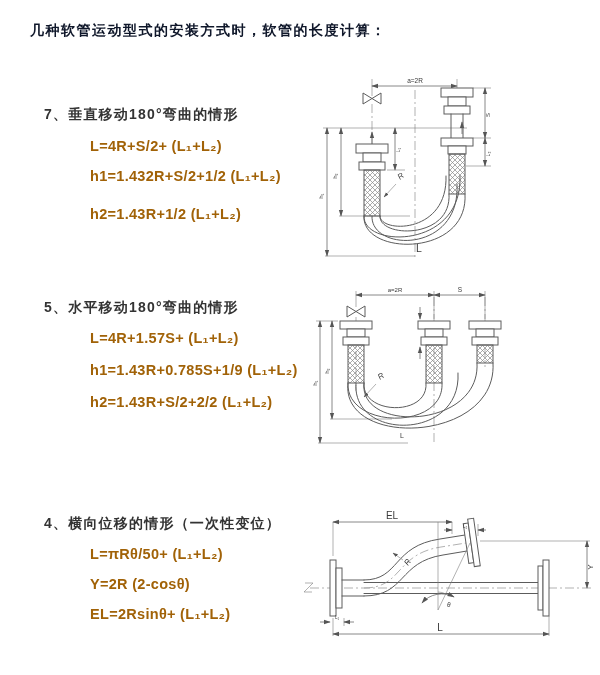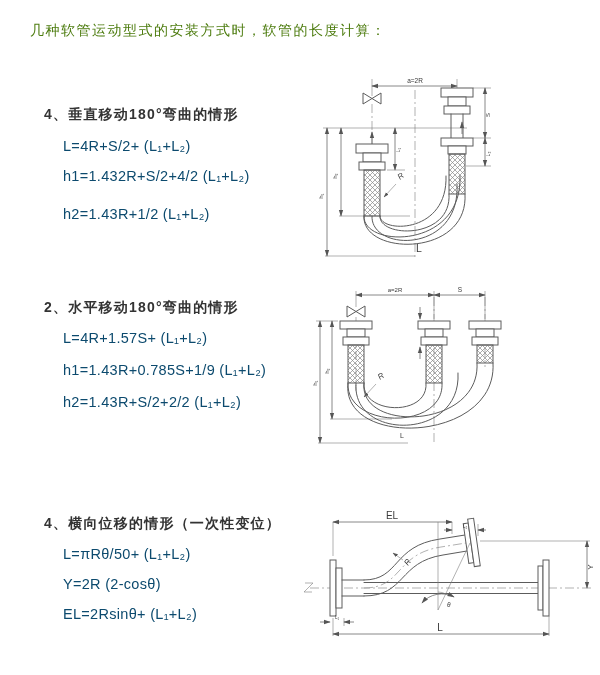--- a/index.html
+++ b/index.html
@@ -2,23 +2,23 @@
 <html><head>
 <meta charset="utf-8">
 <style>
   html,body{margin:0;padding:0;}
   body{
     width:600px;height:675px;position:relative;background:#ffffff;
     font-family:"Liberation Sans","DejaVu Sans",sans-serif;color:#2e2e2e;
     overflow:hidden;
   }
   .abs{position:absolute;}
-  .title{font-size:14px;font-weight:400;letter-spacing:1.5px;color:#4d7c0f;white-space:nowrap;}
+  .title{font-size:14px;font-weight:700;letter-spacing:1.5px;color:#0f172a;white-space:nowrap;}
   .heading{font-size:14px;font-weight:700;letter-spacing:1.2px;color:#333;white-space:nowrap;}
-  .formula{font-size:14.5px;font-weight:400;color:#0c4a6e;letter-spacing:.3px;white-space:nowrap;}
+  .formula{font-size:14.5px;font-weight:700;color:#a16207;letter-spacing:.3px;white-space:nowrap;margin-left:27px;}
   svg{position:absolute;overflow:visible;}
   svg text{font-family:"Liberation Sans","DejaVu Sans",sans-serif;fill:#3a3a3a;}
   .ol{stroke:#5c5c5c;stroke-width:1;fill:none;stroke-linecap:round;}
   .fl{stroke:#5c5c5c;stroke-width:1;fill:#ffffff;}
   .br{stroke:#5c5c5c;stroke-width:1;fill:url(#hatch);}
   .dim{stroke:#6b6b6b;stroke-width:.8;fill:none;}
   .thin{stroke:#7d7d7d;stroke-width:.6;fill:none;}
   .cl{stroke:#8f8f8f;stroke-width:.7;fill:none;stroke-dasharray:9 3 2 3;}
 </style>
 </head>
@@ -30,26 +30,26 @@
       <path d="M0,1.8 L10,5 L0,8.2 Z" fill="#555"></path>
     </marker>
     <pattern id="hatch" width="5" height="5" patternUnits="userSpaceOnUse">
       <path d="M0,5 L5,0 M0,0 L5,5" stroke="#898989" stroke-width="0.7"></path>
     </pattern>
   </defs>
 </svg>
 
 <div class="abs title" style="left:30px;top:22px">几种软管运动型式的安装方式时，软管的长度计算：</div>
 
-<div class="abs heading" style="left:44px;top:106px">4、垂直移动180°弯曲的情形</div>
+<div class="abs heading" style="left:44px;top:106px">7、垂直移动180°弯曲的情形</div>
 <div class="abs formula" style="left:63px;top:138px">L=4R+S/2+ (L₁+L₂)</div>
-<div class="abs formula" style="left:63px;top:168px">h1=1.432R+S/2+4/2 (L₁+L₂)</div>
+<div class="abs formula" style="left:63px;top:168px">h1=1.432R+S/2+1/2 (L₁+L₂)</div>
 <div class="abs formula" style="left:63px;top:206px">h2=1.43R+1/2 (L₁+L₂)</div>
 
-<div class="abs heading" style="left:44px;top:299px">2、水平移动180°弯曲的情形</div>
+<div class="abs heading" style="left:44px;top:299px">5、水平移动180°弯曲的情形</div>
 <div class="abs formula" style="left:63px;top:330px">L=4R+1.57S+ (L₁+L₂)</div>
 <div class="abs formula" style="left:63px;top:362px">h1=1.43R+0.785S+1/9 (L₁+L₂)</div>
 <div class="abs formula" style="left:63px;top:394px">h2=1.43R+S/2+2/2 (L₁+L₂)</div>
 
 <div class="abs heading" style="left:44px;top:515px">4、横向位移的情形（一次性变位）</div>
 <div class="abs formula" style="left:63px;top:546px">L=πRθ/50+ (L₁+L₂)</div>
 <div class="abs formula" style="left:63px;top:576px">Y=2R (2-cosθ)</div>
 <div class="abs formula" style="left:63px;top:606px">EL=2Rsinθ+ (L₁+L₂)</div>
 
 <svg style="left:315px;top:70px" width="270" height="195" viewBox="0 0 270 195">

